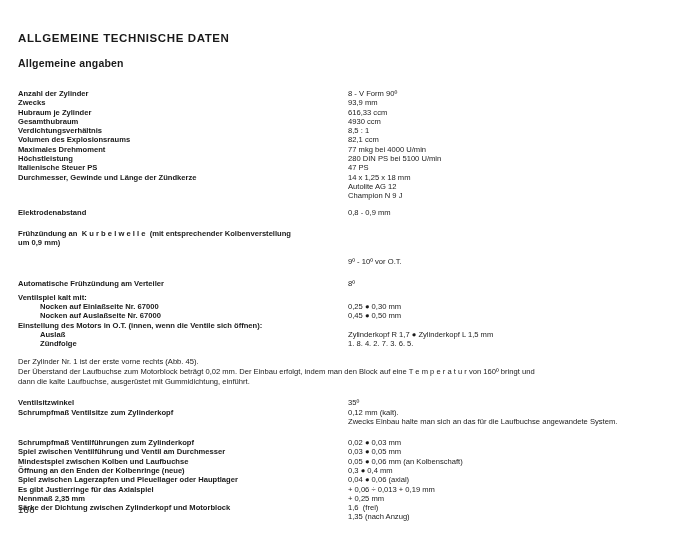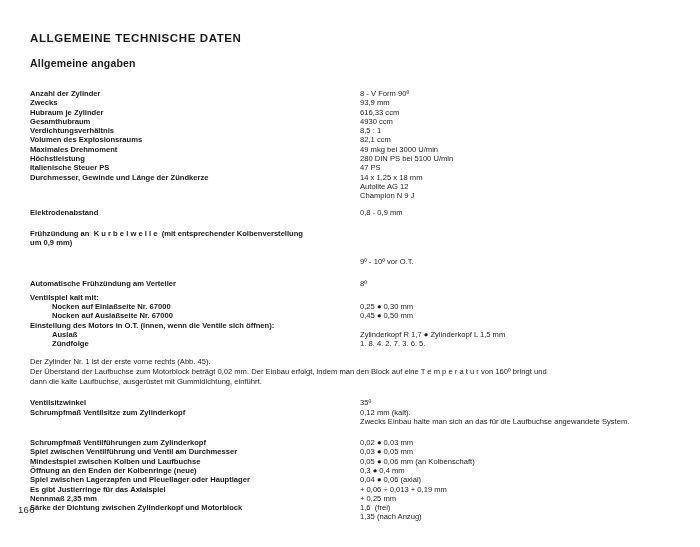--- a/index.html
+++ b/index.html
@@ -14,21 +14,21 @@
     font-family: "Liberation Sans", sans-serif;
     color: #1a1a1a;
     overflow: hidden;
   }
   .page {
     position: absolute;
     left: 0; top: 0;
     width: 700px;
     height: 547px;
     box-sizing: border-box;
-    padding: 32px 20px 10px 30px;
+    padding: 32px 20px 10px 18px;
   }
   .h1 {
     font-size: 11.5px;
     font-weight: bold;
     letter-spacing: 0.6px;
     margin: 0 0 13px 0;
   }
   .h2 {
     font-size: 10.5px;
     font-weight: bold;
@@ -99,21 +99,21 @@
       <tr>
         <td class="col-label">Verdichtungsverhältnis</td>
         <td class="col-value">8,5 : 1</td>
       </tr>
       <tr>
         <td class="col-label">Volumen des Explosionsraums</td>
         <td class="col-value">82,1 ccm</td>
       </tr>
       <tr>
         <td class="col-label">Maximales Drehmoment</td>
-        <td class="col-value">49 mkg bei 3000 U/min</td>
+        <td class="col-value">77 mkg bei 4000 U/min</td>
       </tr>
       <tr>
         <td class="col-label">Höchstleistung</td>
         <td class="col-value">280 DIN PS bei 5100 U/min</td>
       </tr>
       <tr>
         <td class="col-label">Italienische Steuer PS</td>
         <td class="col-value">47 PS</td>
       </tr>
       <tr>

